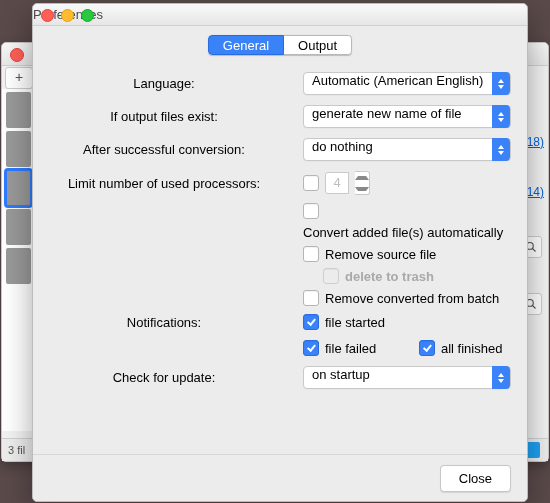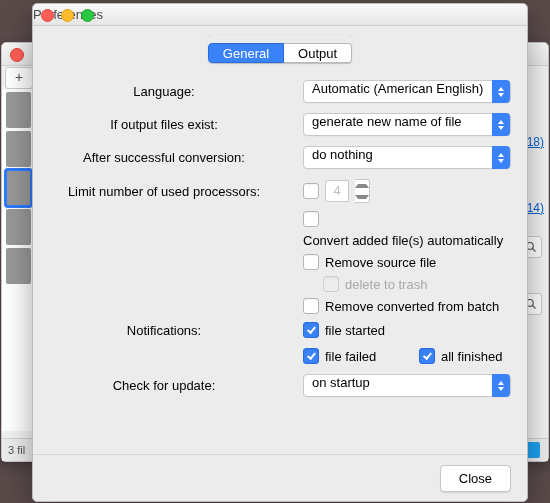--- a/index.html
+++ b/index.html
@@ -74,21 +74,21 @@
   .tl.yel{background:#febc2e;border:0.5px solid #e1a116;}
   .tl.grn{background:#28c840;border:0.5px solid #1ba52b;}
 
   .tabs {
     display:flex; justify-content:center; margin-top:9px;
   }
   .seg {
     display:flex; border-radius:4px; overflow:hidden; box-shadow:0 0.5px 1px rgba(0,0,0,0.2);
   }
   .seg button {
-    border:1px solid #b8b8b8; background:#fff; font-size:13px; height:20px; padding:0 14px; cursor:pointer;margin-top:8px;
+    border:1px solid #b8b8b8; background:#fff; font-size:13px; height:20px; padding:0 14px; cursor:pointer;
   }
   .seg button:first-child{border-radius:4px 0 0 4px;}
   .seg button:last-child{border-radius:0 4px 4px 0; border-left:none;}
   .seg button.active{background:#3a82f7; color:#fff; border-color:#2a6be0;}
 
   .form {
     margin-top:12px;
   }
   .row {
     display:flex; align-items:center;
@@ -136,21 +136,21 @@
   }
   .step {
     width:14px; height:22px; border:1px solid #c9c9c9; border-left:none; border-radius:0 3px 3px 0;
     display:flex; flex-direction:column; background:#fff;
   }
   .step span{flex:1; display:flex; align-items:center; justify-content:center;}
   .step .tri{width:0;height:0;border-left:3px solid transparent;border-right:3px solid transparent;}
   .step .up .tri{border-bottom:4px solid #888;}
   .step .dn .tri{border-top:4px solid #888;}
 
-  .indent { padding-left: 20px;}
+  .indent { padding-left: 20px; font-weight: bold;}
 
   .footer {
     position:absolute; left:0; right:0; bottom:0; height:46px;
     border-top:1px solid #d6d6d6;
     display:flex; align-items:center; justify-content:flex-end; padding-right:16px;
     background:#ececec;
     border-radius:0 0 5px 5px;
   }
   .btn {
     height:27px; padding:0 18px; font-size:13px;
@@ -167,21 +167,21 @@
   </div>
   <div class="bg-add">+</div>
   <div class="bg-sidebar">
     <div class="bg-thumb"></div>
     <div class="bg-thumb"></div>
     <div class="bg-thumb sel"></div>
     <div class="bg-thumb"></div>
     <div class="bg-thumb"></div>
   </div>
   <span class="bg-link" style="top:92px">18)</span>
-  <span class="bg-link" style="top:158px">14)</span>
+  <span class="bg-link" style="top:142px">14)</span>
   <div class="bg-glass" style="top:193px">
       <svg viewBox="0 0 16 16">
         <circle cx="6.5" cy="6.5" r="4.5" fill="none" stroke="#555" stroke-width="1.5"></circle>
         <line x1="10" y1="10" x2="14" y2="14" stroke="#555" stroke-width="1.5"></line>
       </svg>
     </div>
   <div class="bg-glass" style="top:250px">
       <svg viewBox="0 0 16 16">
         <circle cx="6.5" cy="6.5" r="4.5" fill="none" stroke="#555" stroke-width="1.5"></circle>
         <line x1="10" y1="10" x2="14" y2="14" stroke="#555" stroke-width="1.5"></line>

